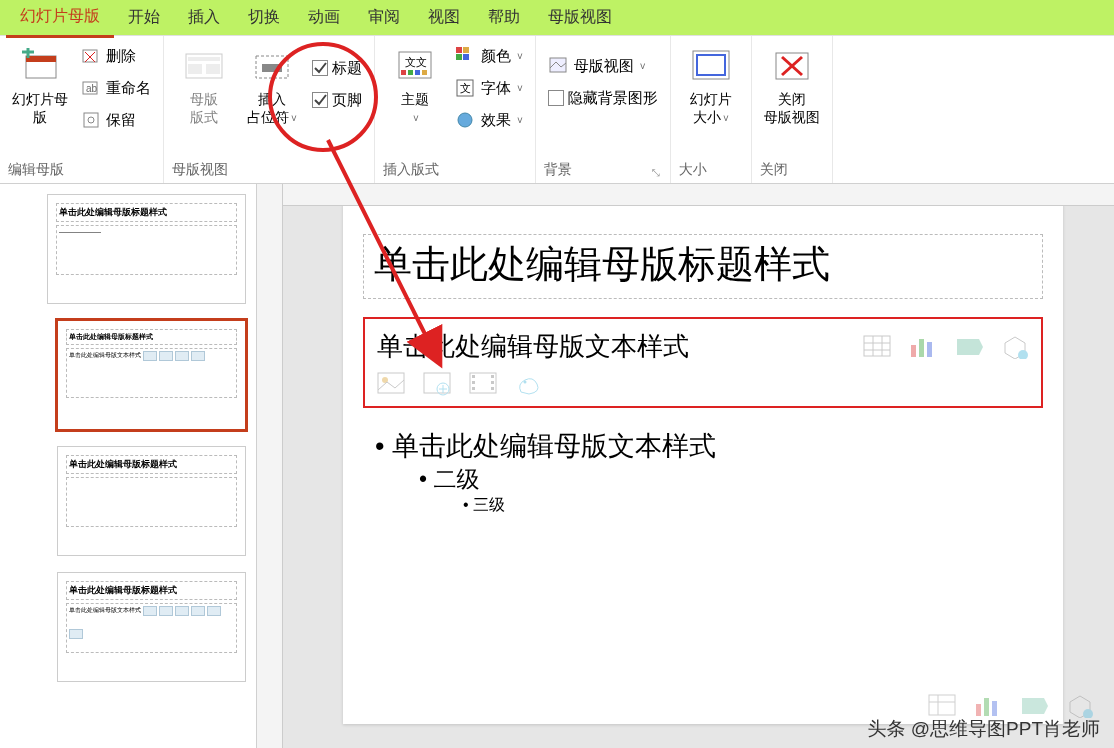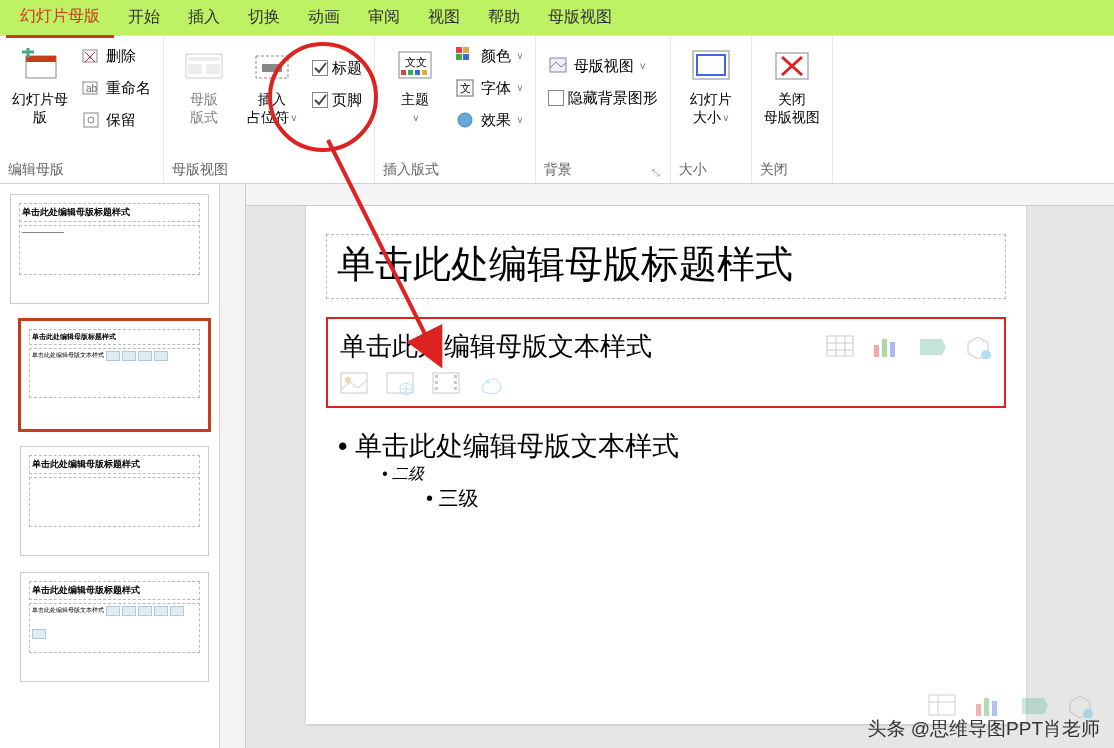--- a/index.html
+++ b/index.html
@@ -19,21 +19,21 @@
 .big-btn .icon { width: 40px; height: 40px; display: flex; align-items: center; justify-content: center; }
 .big-btn .lbl { font-size: 14px; text-align: center; line-height: 1.3; }
 
 .small-row { display: flex; align-items: center; gap: 4px; padding: 2px 4px; min-height: 32px; cursor: pointer; }
 .small-row .icon { width: 22px; height: 22px; display: flex; align-items: center; justify-content: center; }
 .small-row .lbl { font-size: 15px; white-space: nowrap; }
 .col { display: flex; flex-direction: column; }
 .chk { width: 16px; height: 16px; border: 1px solid #888; display: inline-block; }
 .dd { font-size: 10px; color: #666; margin-left: 2px; }
 
-.workspace { display: flex; height: calc(100% - 184px); }
+.workspace { display: flex; height: calc(100% - 184px); margin-left: 37px; }
 .thumbs { width: 220px; background: #fff; border-right: 1px solid #d0d0d0; overflow-y: auto; padding: 10px; }
 .thumb { border: 1px solid #ccc; margin-bottom: 16px; background: #fff; height: 110px; padding: 8px; position: relative; }
 .thumb.child { margin-left: 10px; height: 110px; }
 .thumb.selected { outline: 3px solid #c43e1c; outline-offset: -1px; }
 .thumb-title { font-size: 9px; font-weight: bold; border: 1px dashed #bbb; padding: 2px; margin-bottom: 3px; }
 .thumb-body { font-size: 7px; border: 1px dashed #bbb; padding: 2px; height: 50px; display:flex; align-items:flex-start; gap:2px; flex-wrap:wrap; }
 .thumb-mini-icon { width:14px; height:10px; background:#e0ecf4; border:1px solid #b0c8d8; }
 
 .ruler-v { width: 26px; background: #f4f4f4; border-right: 1px solid #ccc; }
 .canvas-area { flex: 1; background: #e6e6e6; position: relative; padding: 20px 0 0 60px; }
@@ -42,23 +42,23 @@
 .slide { background: #fff; width: 720px; min-height: 520px; padding: 30px 20px 30px 20px; box-shadow: 0 1px 3px rgba(0,0,0,.15); }
 .title-ph { font-size: 38px; font-weight: 400; border: 1px dashed #bbb; padding: 4px 10px 8px; margin-bottom: 18px; }
 .content-ph { border: 2px solid #d22; padding: 10px 12px; margin-bottom: 20px; position: relative; }
 .content-ph .row1 { font-size: 26px; display: flex; align-items: center; justify-content: space-between; }
 .content-ph .row2 { font-size: 36px; color: #d22; font-style: italic; font-family: Georgia, serif; display:flex; justify-content:space-between; align-items:center; margin-top:8px;}
 .ph-icons { display: flex; gap: 18px; }
 .ph-icon { width: 28px; height: 24px; opacity: .45; }
 
 .bullets { font-size: 27px; padding-left: 12px; }
 .bullets .l1::before { content: "• "; }
-.bullets .l2 { padding-left: 44px; font-size: 16px; font-style: italic; }
+.bullets .l2 { padding-left: 44px; font-size: 23px; }
 .bullets .l2::before { content: "• "; }
-.bullets .l3 { padding-left: 88px; font-size: 20px; }
+.bullets .l3 { padding-left: 88px; font-size: 16px; }
 .bullets .l3::before { content: "• "; }
 
 .bottom-icons { position:absolute; right:20px; bottom:30px; display:flex; gap:18px; }
 .bottom-icons .ph-icon { opacity:.4; }
 
 .circle { position: absolute; width: 110px; height: 110px; border: 4px solid #d22; border-radius: 50%; left: 268px; top: 42px; pointer-events:none; z-index:5; }
 .arrow { position: absolute; left: 318px; top: 130px; z-index:5; pointer-events:none; }
 .watermark { position: absolute; right: 14px; bottom: 6px; font-size: 19px; color: #333; font-weight:500; }
 
 svg { display: block; }

